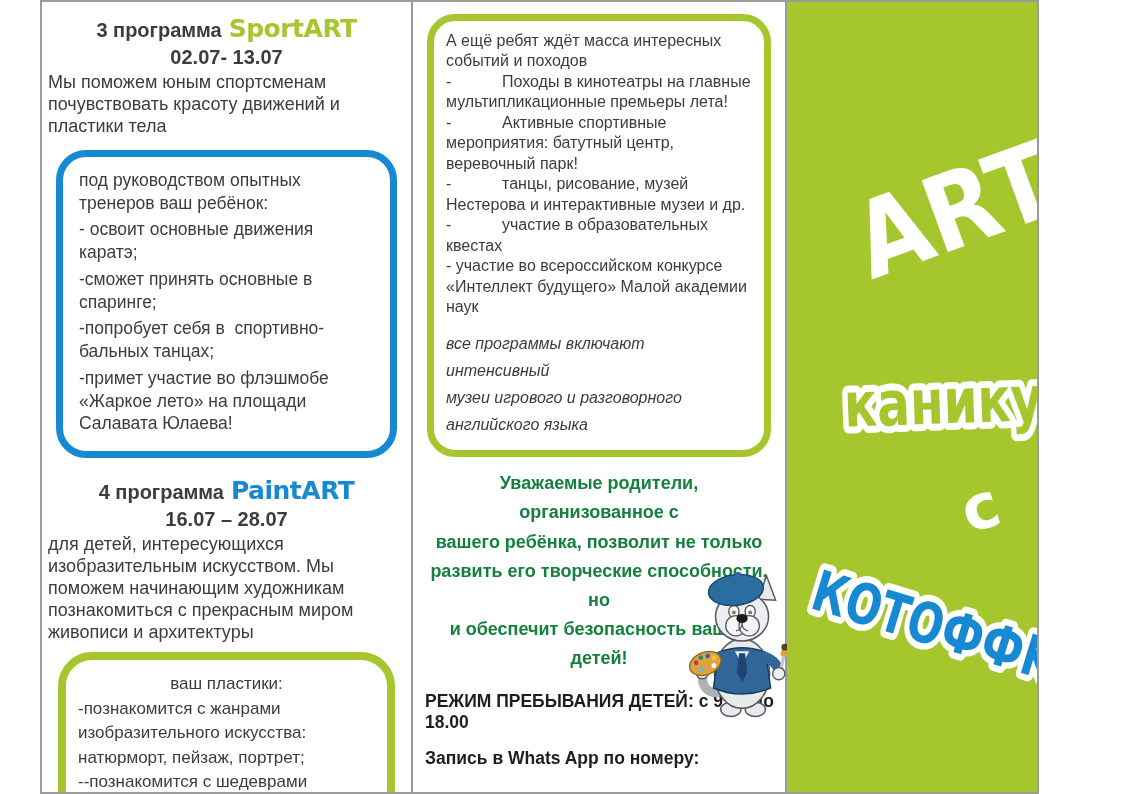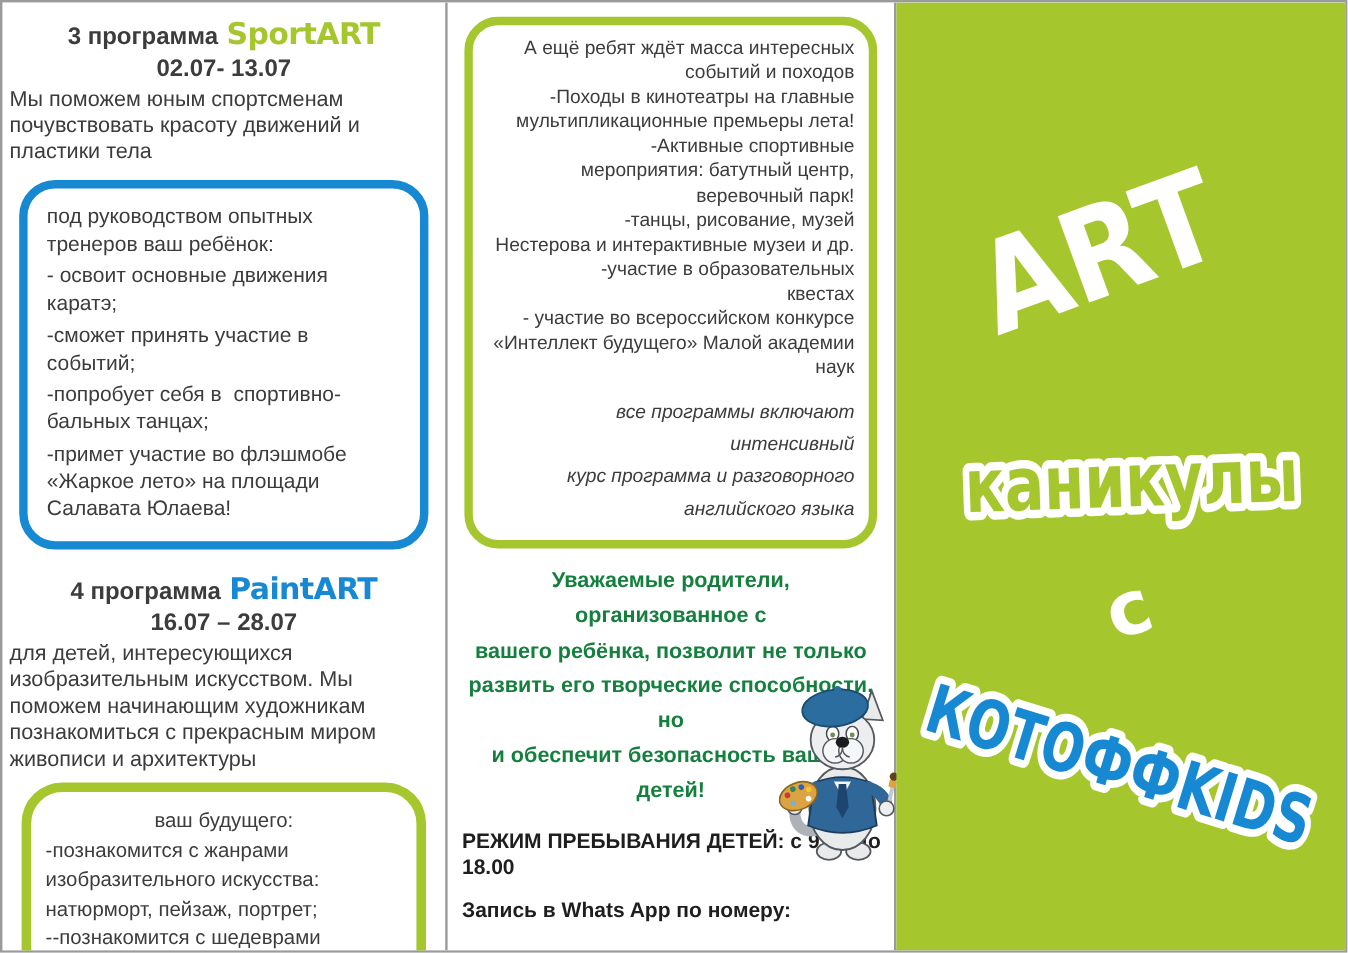--- a/index.html
+++ b/index.html
@@ -1,19 +1,19 @@
 <!DOCTYPE html>
 <html><head>
 <meta charset="utf-8">
 <style>
   html,body{margin:0;padding:0;background:#fff;}
   .page{
-    position:relative;width:1123px;height:794px;box-sizing:border-box;
+    position:relative;width:999px;height:794px;box-sizing:border-box;
     background:#fff;border:2px solid #9b9b9b;overflow:hidden;
-    font-family:"Liberation Sans",sans-serif;color:#3c3c3c;
+    font-family:"Liberation Sans",sans-serif;color:#3c3c3c;margin-left:40px;
   }
   
   .panel{position:absolute;top:0;height:100%;box-sizing:border-box;}
   .panel-left{left:0;width:371px;border-right:2px solid #9b9b9b;padding:12px 6px 0 6px;}
   .panel-middle{left:371px;width:374px;border-right:2px solid #9b9b9b;padding:8px 6px 0 6px;}
   .panel-right{left:745px;width:376px;background:#a6c62e;}
   
   .prog-title{text-align:center;font-weight:bold;font-size:20px;color:#3c3c3c;}
   .brand{font-size:25px;font-family:"DejaVu Sans",sans-serif;margin-left:7px;letter-spacing:-0.5px;}
   .brand-sport{color:#a6c62e;}
@@ -29,21 +29,21 @@
   .p4-header{margin-top:6px;}
   .green-box{
     margin:8px 10px 0 10px;border:8px solid #a6c62e;border-radius:34px;
     padding:12px 12px;font-size:17px;line-height:1.45;
   }
   .green-box .heading{text-align:center;}
   .green-box .line{white-space:pre-wrap;}
   
   .events-box{
     margin:4px 8px 0 8px;border:7px solid #a6c62e;border-radius:28px;
-    padding:10px 12px 12px 12px;font-size:16px;line-height:1.28;text-align:right;
+    padding:10px 12px 12px 12px;font-size:16px;line-height:1.28;
   }
   .events-box .intro{white-space:pre-wrap;}
   .bullet{white-space:pre-wrap;}
   .bullet .dash{display:inline-block;width:56px;white-space:pre;}
   .note{margin-top:12px;font-style:italic;font-size:16px;line-height:1.7;}
   .parents{
     margin:12px 10px 0 10px;text-align:center;color:#15803d;font-weight:bold;
     font-size:18px;line-height:1.62;
   }
   .contact{margin:18px 4px 0 6px;font-weight:bold;color:#1e1e1e;font-size:17.5px;}
@@ -61,51 +61,51 @@
 
     <div class="prog-title">
       <span>3 программа</span><span class="brand brand-sport">SportART</span>
     </div>
     <div class="dates">02.07- 13.07</div>
     <div class="desc">Мы поможем юным спортсменам почувствовать красоту движений и пластики тела</div>
 
     <div class="rbox blue-box">
       <div class="line">под руководством опытных тренеров ваш ребёнок:</div>
       <div class="line">- освоит основные движения каратэ;</div>
-      <div class="line">-сможет принять участие в событий;</div>
+      <div class="line">-сможет принять основные в спаринге;</div>
       <div class="line">-попробует себя в  спортивно-бальных танцах;</div>
       <div class="line">-примет участие во флэшмобе «Жаркое лето» на площади Салавата Юлаева!</div>
     </div>
 
     <div class="prog-title p4-header">
       <span>4 программа</span><span class="brand brand-paint">PaintART</span>
     </div>
     <div class="dates">16.07 – 28.07</div>
     <div class="desc">для детей, интересующихся изобразительным искусством. Мы поможем начинающим художникам познакомиться с прекрасным миром живописи и архитектуры</div>
 
     <div class="rbox green-box">
-      <div class="heading">ваш будущего:</div>
+      <div class="heading">ваш пластики:</div>
       <div class="line">-познакомится с жанрами изобразительного искусства: натюрморт, пейзаж, портрет;</div>
       <div class="line">--познакомится с шедеврами мирового искусства и архитектуры;</div>
 
     </div>
   </div>
 
   <div class="panel panel-middle">
 
     <div class="rbox events-box">
       <div class="intro">А ещё ребят ждёт масса интересных событий и походов</div>
       <div class="bullet"><span class="dash">-</span><span>Походы в кинотеатры на главные мультипликационные премьеры лета!</span></div>
       <div class="bullet"><span class="dash">-</span><span>Активные спортивные мероприятия: батутный центр,  веревочный парк!</span></div>
       <div class="bullet"><span class="dash">-</span><span>танцы, рисование, музей Нестерова и интерактивные музеи и др.</span></div>
       <div class="bullet"><span class="dash">-</span><span>участие в образовательных квестах</span></div>
       <div class="bullet">- участие во всероссийском конкурсе «Интеллект будущего» Малой академии наук</div>
       <div class="note">
         <div>все программы включают интенсивный</div>
-        <div>курс программа  и разговорного</div>
+        <div>музеи игрового  и разговорного</div>
         <div>английского  языка</div>
       </div>
     </div>
 
     <div class="parents">
       <div>Уважаемые родители, организованное с</div>
       <div>вашего ребёнка, позволит не только</div>
       <div>развить его творческие способности, но</div>
       <div>и обеспечит безопасность ваших детей!</div>
     </div>

